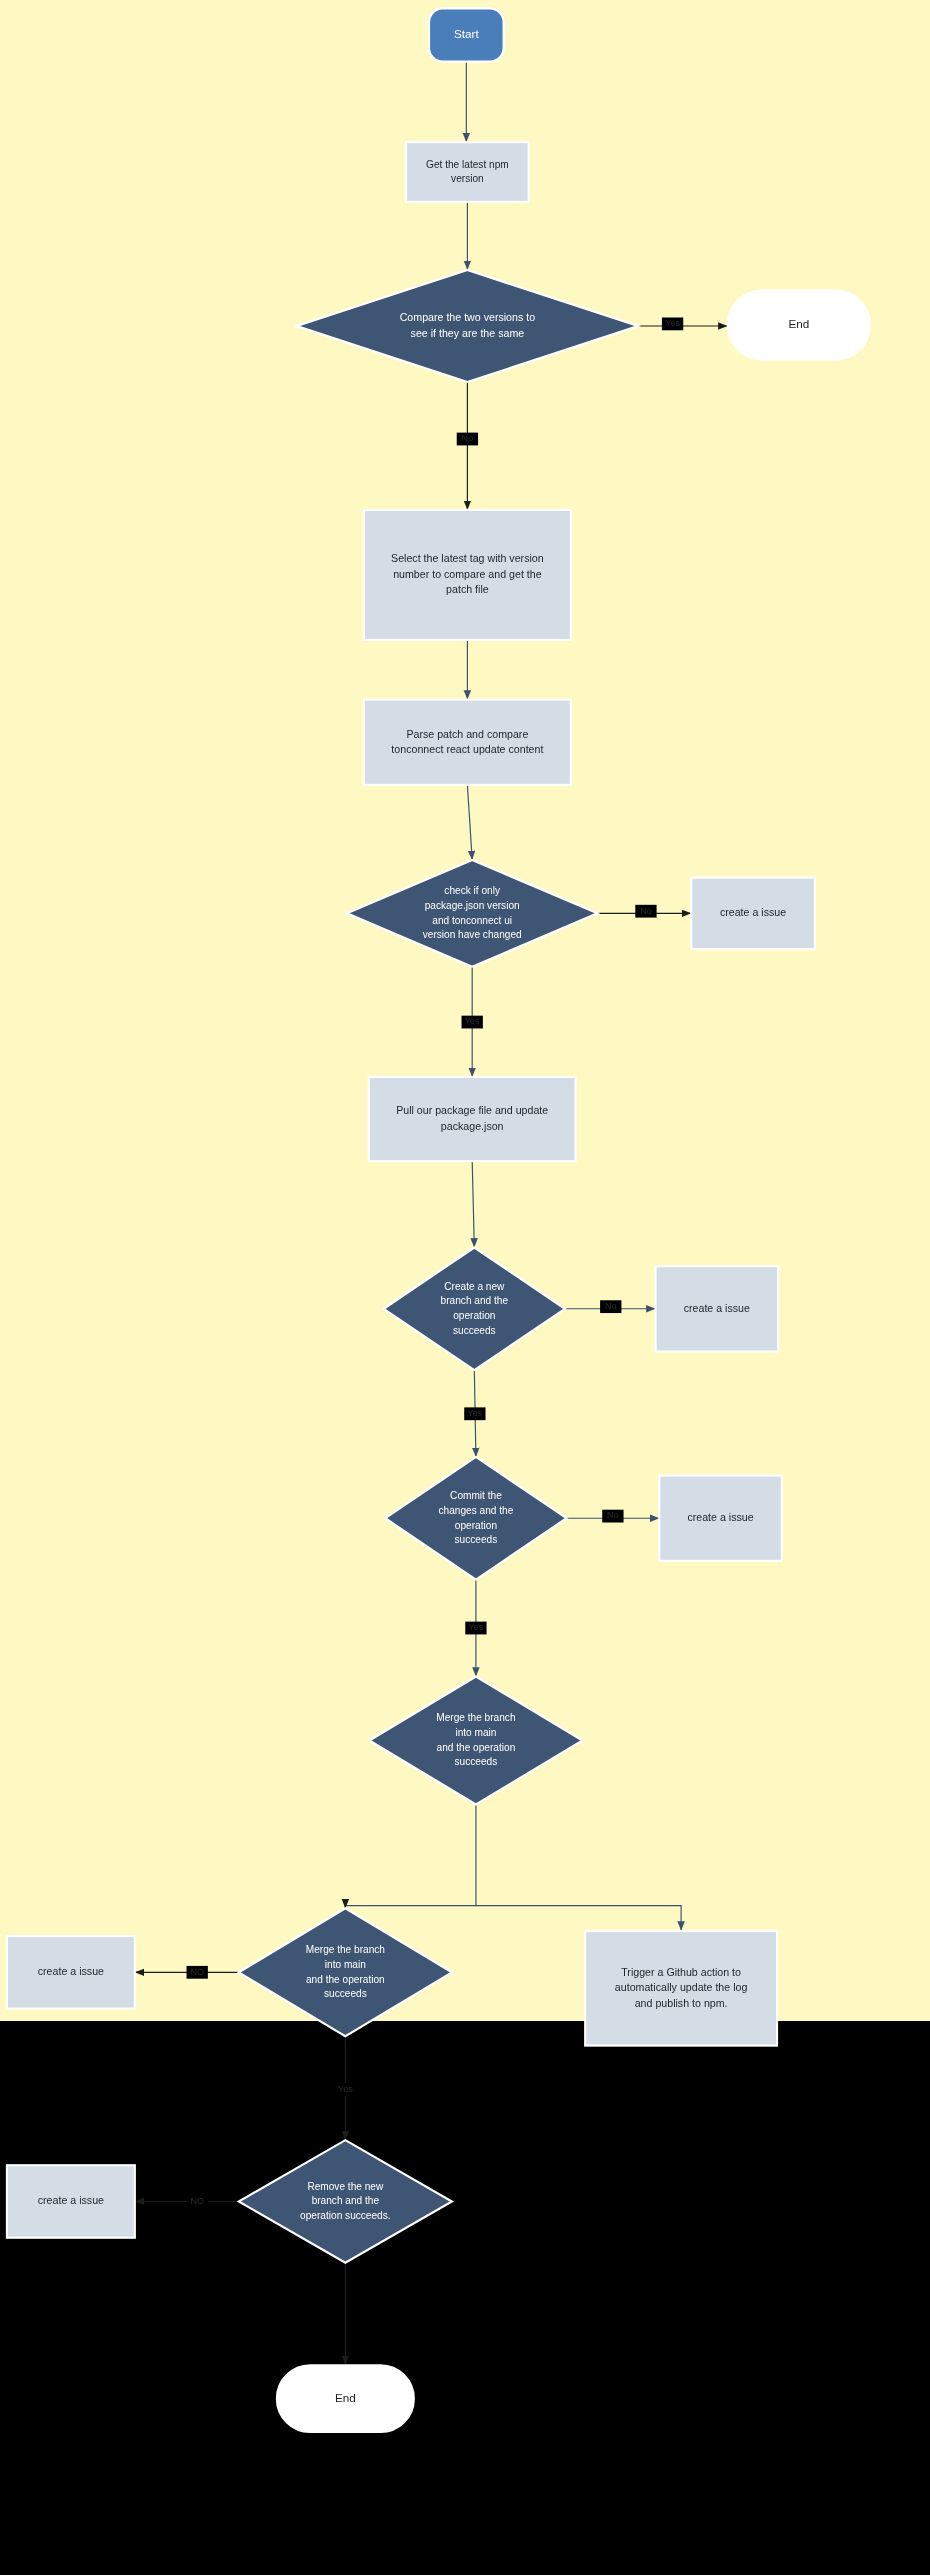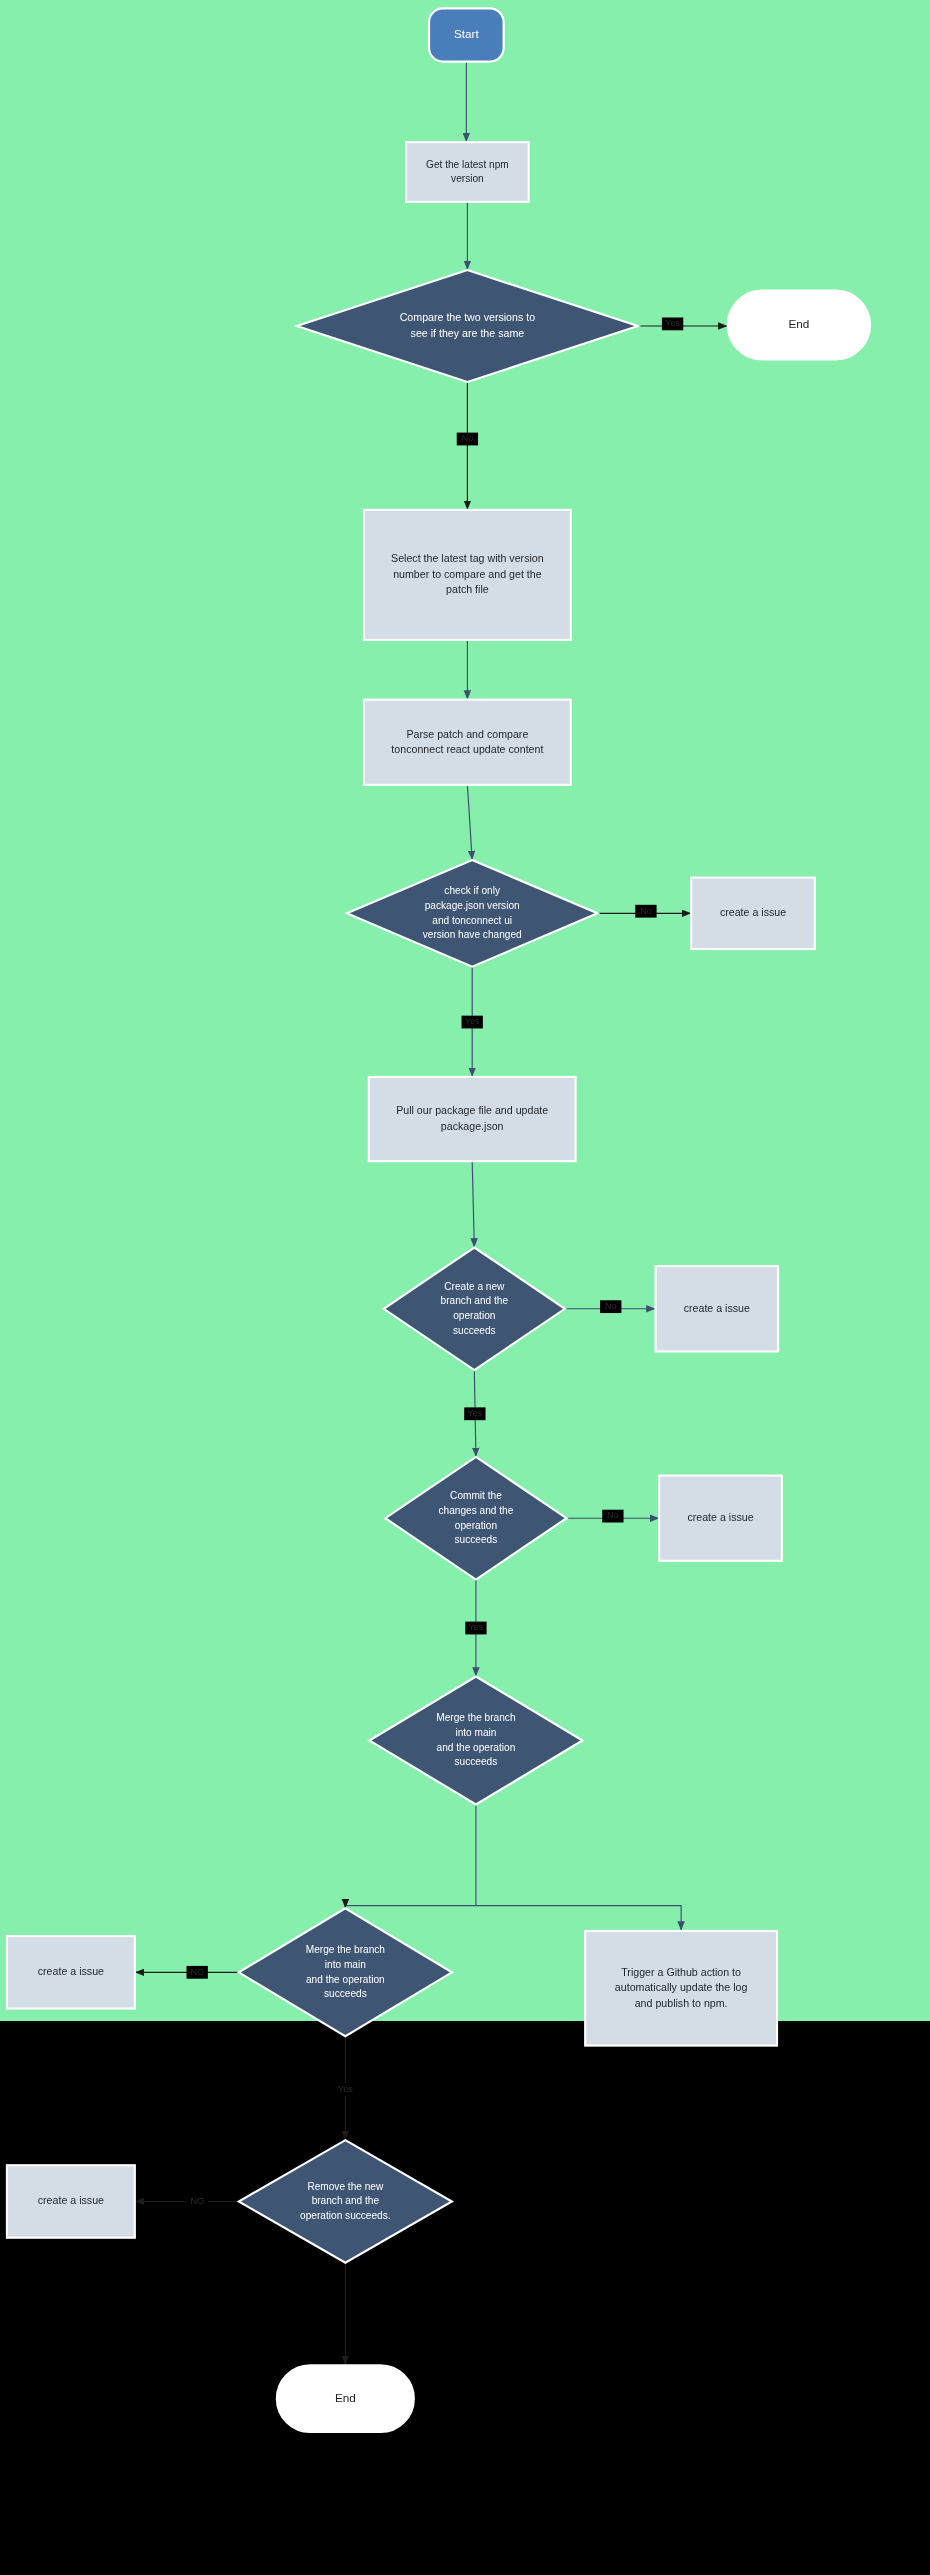--- a/index.html
+++ b/index.html
@@ -10,21 +10,21 @@
   body {
     width: 930px;
     height: 2576px;
     overflow: hidden;
     font-family: "Liberation Sans", sans-serif;
   }
   #flow-root {
     position: relative;
     width: 930px;
     height: 2021px;
-    background: #86efac;
+    background: #fef9c3;
   }
   svg.flow-canvas {
     position: absolute;
     top: 0;
     left: 0;
     width: 930px;
     height: 2576px;
     display: block;
   }
   .node-text {

